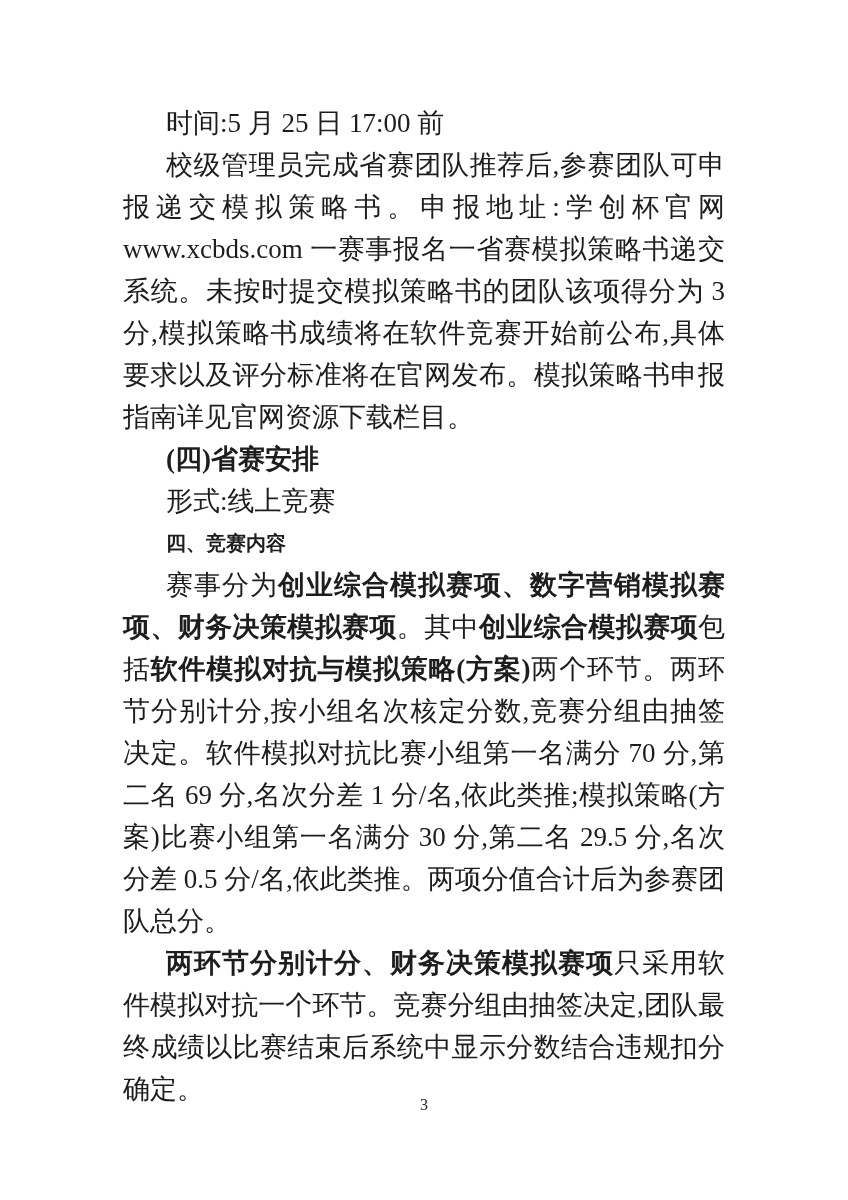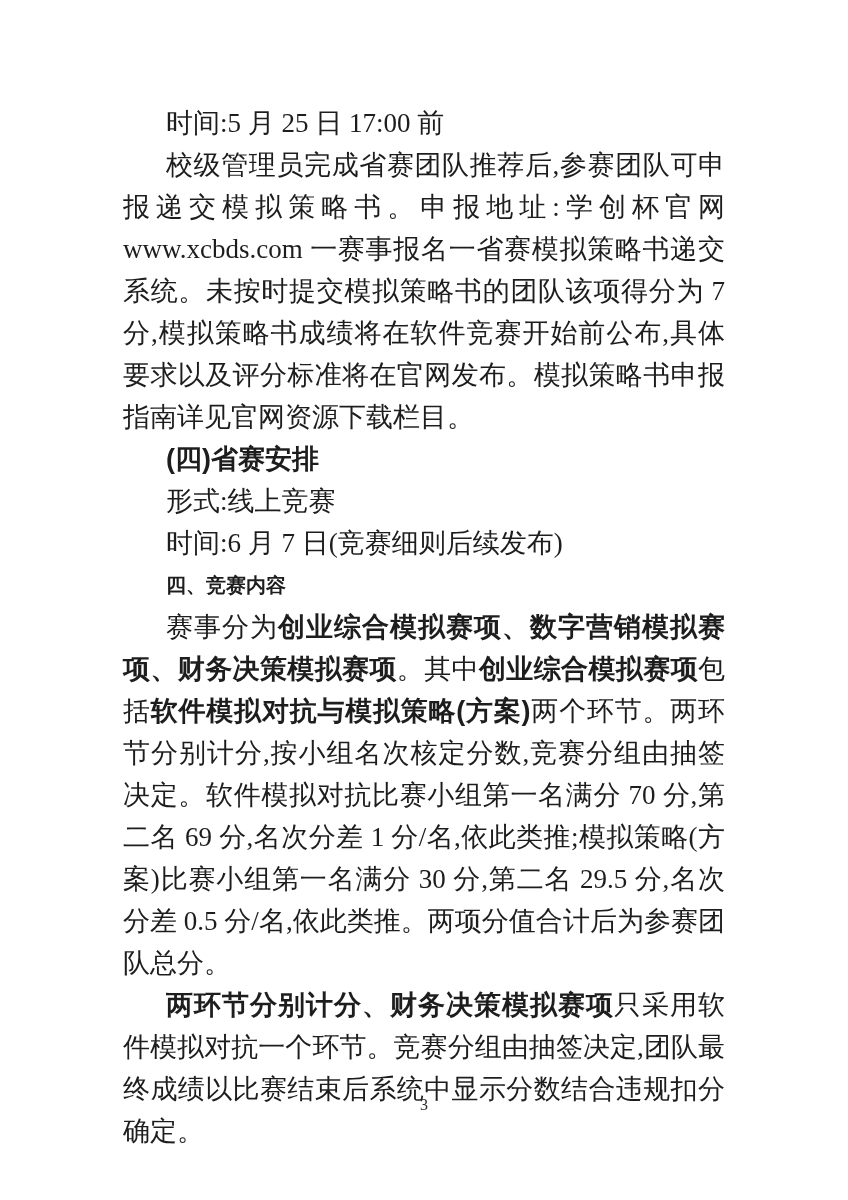--- a/index.html
+++ b/index.html
@@ -35,45 +35,44 @@
     text-align: left;
   }
   .doc p.heading-hei {
     font-weight: 700;
     font-family: "Liberation Sans", "DejaVu Sans", sans-serif;
     text-align: left;
     font-size: 20px;
   }
   .run.bold {
     font-weight: 700;
-    font-family: Liberation Sans, sans-serif;
+    font-family: Liberation Serif, serif;
   }
   .footer {
     position: absolute;
     left: 0;
     top: 1096px;
     width: 100%;
     text-align: center;
   }
   .pagenum {
     color: #2a2a2a;
     font-family: "Liberation Serif", "DejaVu Serif", serif;
     font-size: 16px;
   }
 </style>
 </head>
 <body>
 
 <div class="page">
   <div class="doc">
       <p class="body"><span class="run">时间:5 月 25 日 17:00 前</span></p>
-      <p class="body"><span class="run">校级管理员完成省赛团队推荐后,参赛团队可申报递交模拟策略书。申报地址:学创杯官网 www.xcbds.com 一赛事报名一省赛模拟策略书递交系统。未按时提交模拟策略书的团队该项得分为 7 分,模拟策略书成绩将在软件竞赛开始前公布,具体要求以及评分标准将在官网发布。模拟策略书申报指南详见官网资源下载栏目。</span></p>
+      <p class="body"><span class="run">校级管理员完成省赛团队推荐后,参赛团队可申报递交模拟策略书。申报地址:学创杯官网 www.xcbds.com 一赛事报名一省赛模拟策略书递交系统。未按时提交模拟策略书的团队该项得分为 3 分,模拟策略书成绩将在软件竞赛开始前公布,具体要求以及评分标准将在官网发布。模拟策略书申报指南详见官网资源下载栏目。</span></p>
       <p class="heading-serif"><span class="run bold">(四)省赛安排</span></p>
       <p class="body"><span class="run">形式:线上竞赛</span></p>
-      <p class="body"><span class="run">时间:6 月 7 日(竞赛细则后续发布)</span></p>
       <p class="heading-hei"><span class="run bold">四、竞赛内容</span></p>
       <p class="body"><span class="run">赛事分为</span><span class="run bold">创业综合模拟赛项、数字营销模拟赛项、财务决策模拟赛项</span><span class="run">。其中</span><span class="run bold">创业综合模拟赛项</span><span class="run">包括</span><span class="run bold">软件模拟对抗与模拟策略(方案)</span><span class="run">两个环节。两环节分别计分,按小组名次核定分数,竞赛分组由抽签决定。软件模拟对抗比赛小组第一名满分 70 分,第二名 69 分,名次分差 1 分/名,依此类推;模拟策略(方案)比赛小组第一名满分 30 分,第二名 29.5 分,名次分差 0.5 分/名,依此类推。两项分值合计后为参赛团队总分。</span></p>
       <p class="body"><span class="run bold">两环节分别计分、财务决策模拟赛项</span><span class="run">只采用软件模拟对抗一个环节。竞赛分组由抽签决定,团队最终成绩以比赛结束后系统中显示分数结合违规扣分确定。</span></p>
     </div>
   <div class="footer">
     <span class="pagenum">3</span>
   </div>
 </div>
 
 </body></html>

